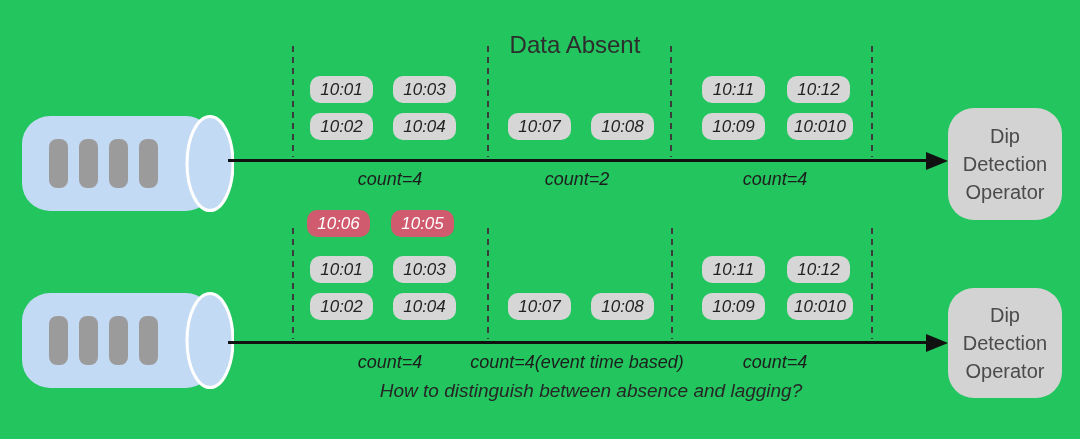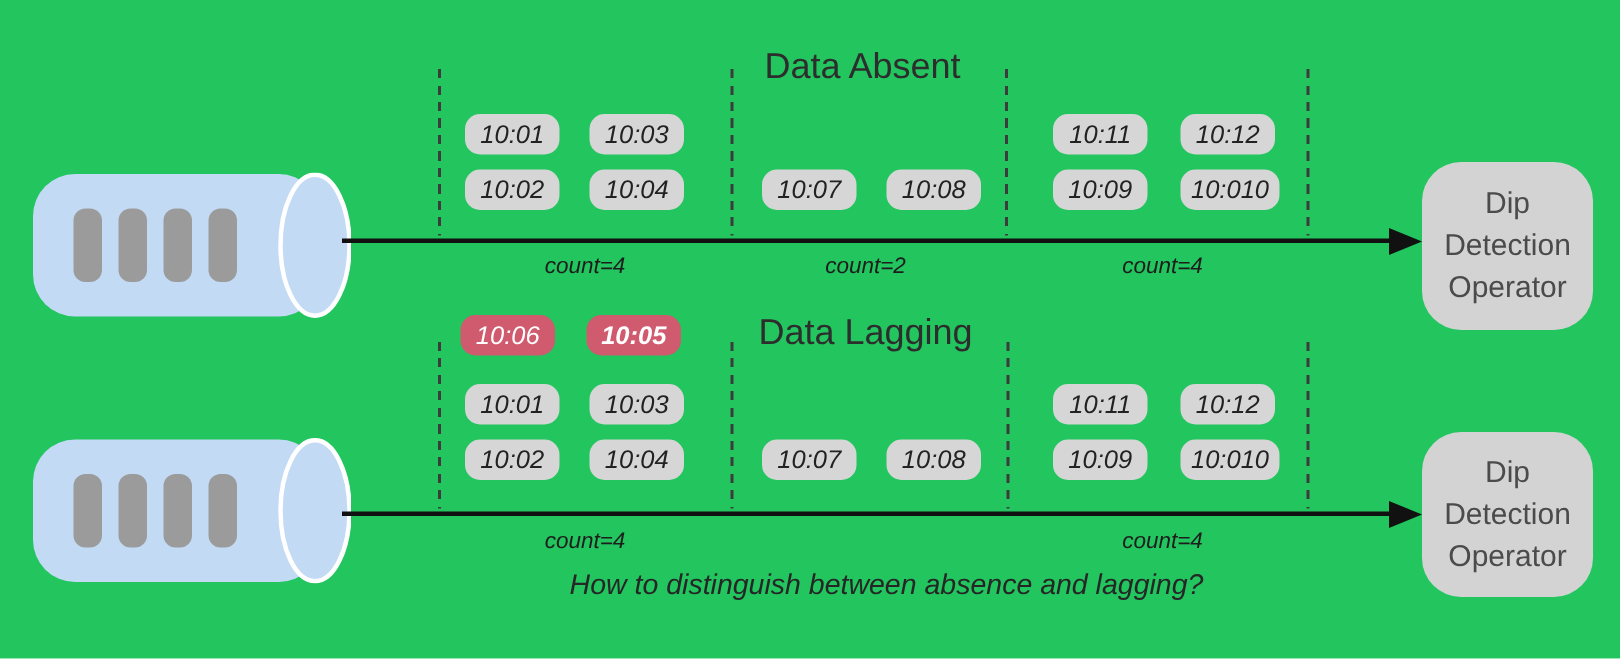--- a/index.html
+++ b/index.html
@@ -25,21 +25,21 @@
     background:repeating-linear-gradient(to bottom, var(--dash-color,#3c3c3c) 0 6px, transparent 6px 11px);
   }
   .arrow-line{ position:absolute; height:3px; background:var(--arrow-color,#111); }
   .arrow-head{
     position:absolute; width:0; height:0;
     border-left:22px solid var(--arrow-color,#111);
     border-top:9px solid transparent; border-bottom:9px solid transparent;
   }
   .count{
     position:absolute; transform:translateX(-50%);
-    font-style:italic; font-size:15px; color:var(--count-text,#1d1d1d);
+    font-style:italic; font-size:18px; color:var(--count-text,#1d1d1d);
     white-space:nowrap;
   }
   .op-box{
     position:absolute; width:114px; background:var(--operator-gray,#d3d3d3);
     border-radius:26px; display:flex; flex-direction:column;
     align-items:center; justify-content:center;
     font-size:20px; line-height:28px; color:var(--operator-text,#4b4b4b);
     text-align:center;
   }
   .caption{
@@ -89,24 +89,23 @@
   <div class="count" style="left:390px; top:169px;">count=4</div>
   <div class="count" style="left:577px; top:169px;text-align:right;">count=2</div>
   <div class="count" style="left:775px; top:169px;">count=4</div>
 
   <div class="op-box" style="left:948px; top:108px; height:112px;">
     <span>Dip</span>
     <span>Detection</span>
     <span>Operator</span>
   </div>
 
-  <div class="sec-title" style="left:577px; top:208px;">Data Lagging</div>
 
   <div class="pill red" style="left:307px; top:210px;">10:06</div>
-  <div class="pill red" style="left:391px; top:210px;font-weight:bold;">10:05</div>
+  <div class="pill red" style="left:391px; top:210px;">10:05</div>
 
   <div class="vdash" style="left:292px; top:228px;"></div>
   <div class="vdash" style="left:487px; top:228px;"></div>
   <div class="vdash" style="left:671px; top:228px;"></div>
   <div class="vdash" style="left:871px; top:228px;"></div>
 
   <svg class="cyl" style="left:22px; top:292px;" width="212" height="97" viewBox="0 0 212 97">
     <rect x="0" y="1" width="192" height="95" rx="28" fill="#c3daf5"></rect>
     <ellipse cx="188" cy="48.5" rx="23" ry="47" fill="#c3daf5" stroke="#ffffff" stroke-width="3"></ellipse>
     <rect x="27" y="24" width="19" height="49" rx="8" fill="#9b9b9b"></rect>
@@ -125,20 +124,21 @@
 
   <div class="pill" style="left:702px; top:256px;">10:11</div>
   <div class="pill" style="left:787px; top:256px;">10:12</div>
   <div class="pill" style="left:702px; top:293px;">10:09</div>
   <div class="pill wide" style="left:787px; top:293px;">10:010</div>
 
   <div class="arrow-line" style="left:228px; top:341px; width:700px;"></div>
   <div class="arrow-head" style="left:926px; top:334px;"></div>
 
   <div class="count" style="left:390px; top:352px;">count=4</div>
+  <div class="count" style="left:577px; top:352px;">count=4(event time based)</div>
   <div class="count" style="left:775px; top:352px;">count=4</div>
 
   <div class="op-box" style="left:948px; top:288px; height:110px;">
     <span>Dip</span>
     <span>Detection</span>
     <span>Operator</span>
   </div>
 
   <div class="caption" style="left:591px; top:380px;">How to distinguish between absence and lagging?</div>
 

